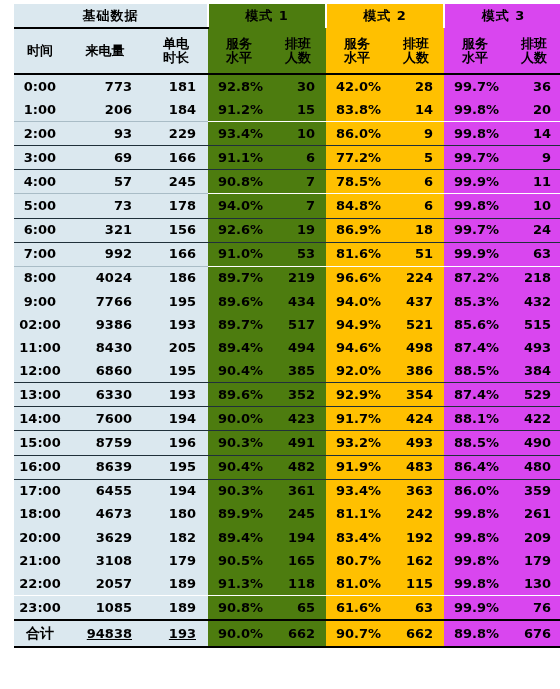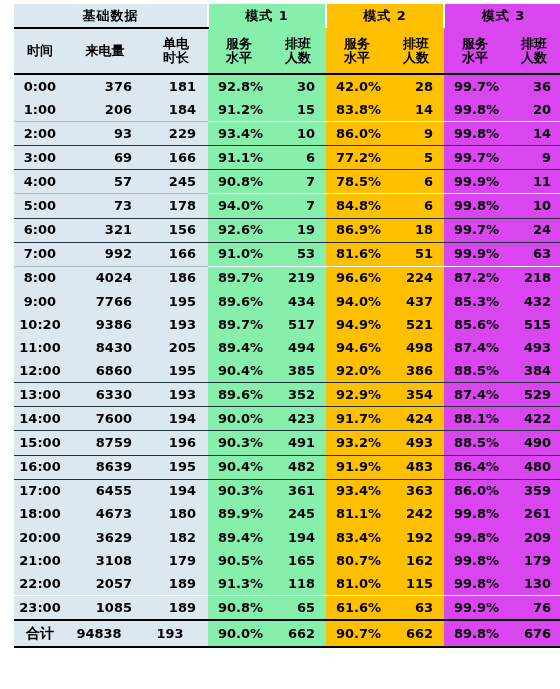--- a/index.html
+++ b/index.html
@@ -33,21 +33,21 @@
 
   
   col.c-time{width:52px;}
   col.c-vol{width:78px;}
   col.c-dur{width:64px;}
   col.c-sl{width:62px;}
   col.c-st{width:56px;}
 
   
   .bg-base{background:#dbe8ef;}
-  .bg-m1{background:#86efac;}
+  .bg-m1{background:#4d7c0f;}
   .bg-m2{background:#ffc000;}
   .bg-m3{background:#d946ef;}
 
   
   .bandrow td{
     height:23px;
     text-align:center;
     font-size:14.5px;
     letter-spacing:1px;
   }
@@ -82,21 +82,21 @@
   .datarow.whiteline td.bg-base{border-bottom:1.6px solid #ffffff;}
 
   
   .totalrow td{
     height:25px;
     font-size:13.5px;
     border-top:2.2px solid #000;
     border-bottom:2.2px solid #000;
   }
   .totalrow td.t-time{text-align:center;font-size:14px;}
-  .totalrow td.t-num{text-align:center;padding-right:12px;}
+  .totalrow td.t-num{text-align:right;padding-right:12px;text-decoration:underline;}
   .totalrow td.t-pct{text-align:left;padding-left:10px;}
   .totalrow td.t-cnt{text-align:right;padding-right:11px;}
 
   .pct::after{content:"%";}
 </style>
 </head>
 <body>
 
 <div id="sheet">
   <table class="grid">
@@ -149,21 +149,21 @@
             <span class="ln">服务</span>
             <span class="ln">水平</span>
           </td>
           <td class="bg-m3">
             <span class="ln">排班</span>
             <span class="ln">人数</span>
           </td>
         </tr>
         <tr class="datarow">
           <td class="bg-base t-time">0:00</td>
-          <td class="bg-base t-num">376</td>
+          <td class="bg-base t-num">773</td>
           <td class="bg-base t-num">181</td>
           <td class="bg-m1 t-pct pct">92.8</td>
           <td class="bg-m1 t-cnt">30</td>
           <td class="bg-m2 t-pct pct">42.0</td>
           <td class="bg-m2 t-cnt">28</td>
           <td class="bg-m3 t-pct pct">99.7</td>
           <td class="bg-m3 t-cnt">36</td>
         </tr>
         <tr class="datarow hair">
           <td class="bg-base t-time">1:00</td>
@@ -258,21 +258,21 @@
           <td class="bg-base t-num">7766</td>
           <td class="bg-base t-num">195</td>
           <td class="bg-m1 t-pct pct">89.6</td>
           <td class="bg-m1 t-cnt">434</td>
           <td class="bg-m2 t-pct pct">94.0</td>
           <td class="bg-m2 t-cnt">437</td>
           <td class="bg-m3 t-pct pct">85.3</td>
           <td class="bg-m3 t-cnt">432</td>
         </tr>
         <tr class="datarow">
-          <td class="bg-base t-time">10:20</td>
+          <td class="bg-base t-time">02:00</td>
           <td class="bg-base t-num">9386</td>
           <td class="bg-base t-num">193</td>
           <td class="bg-m1 t-pct pct">89.7</td>
           <td class="bg-m1 t-cnt">517</td>
           <td class="bg-m2 t-pct pct">94.9</td>
           <td class="bg-m2 t-cnt">521</td>
           <td class="bg-m3 t-pct pct">85.6</td>
           <td class="bg-m3 t-cnt">515</td>
         </tr>
         <tr class="datarow">

